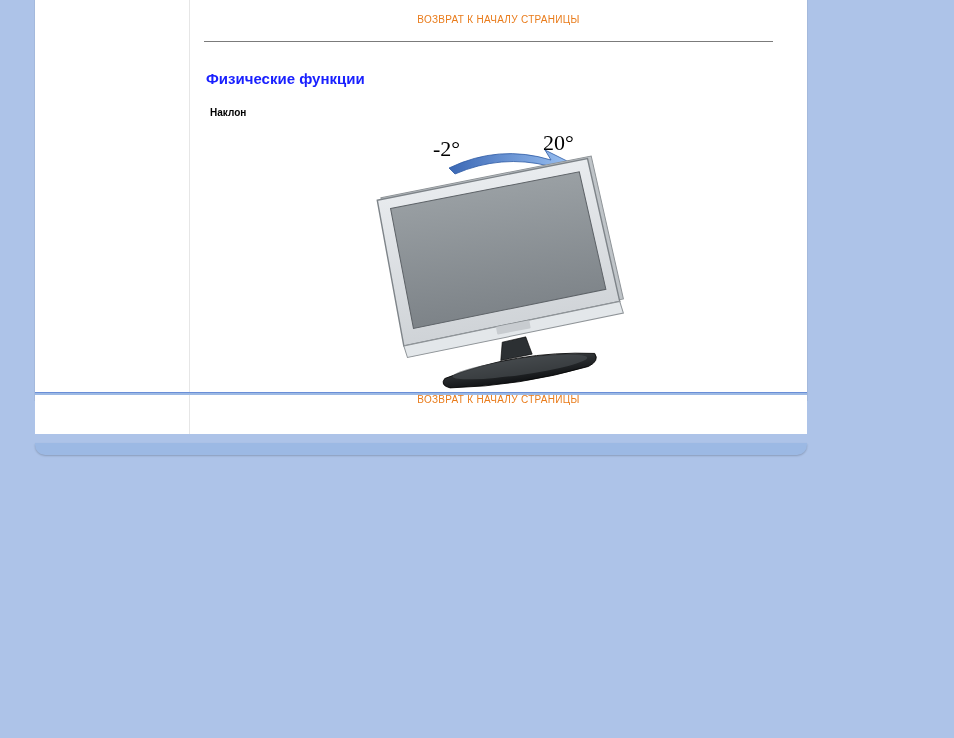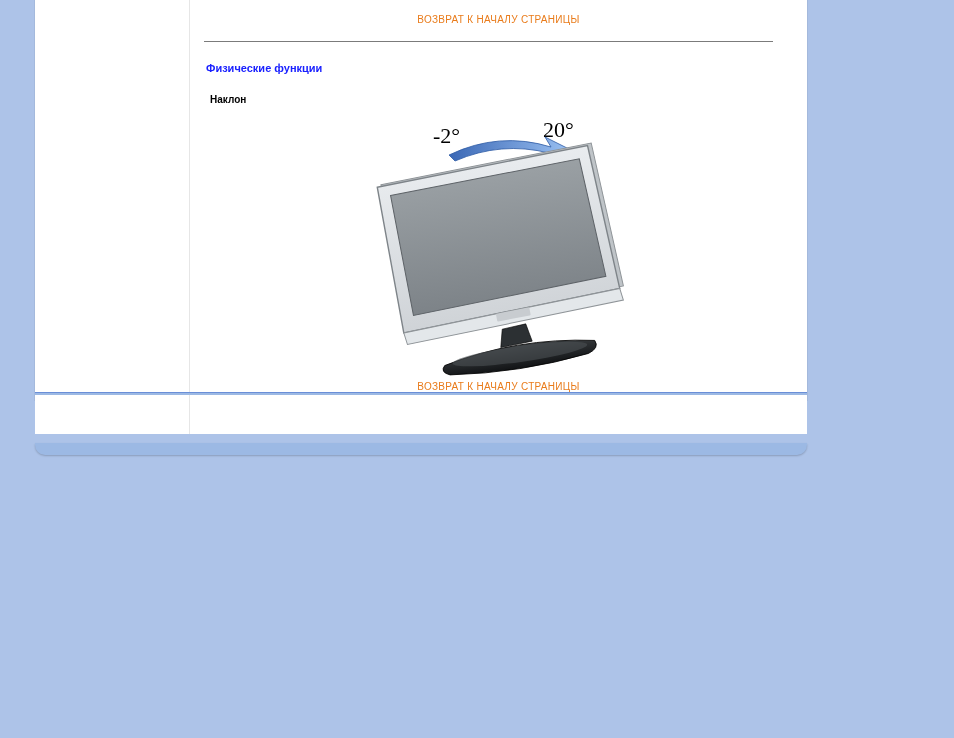--- a/index.html
+++ b/index.html
@@ -74,22 +74,22 @@
 
   .hr {
     height: 1px;
     background: #7b7b7b;
     margin: 6px 34px 0 14px;
   }
 
   .section-heading {
     color: #1a21ff;
     font-weight: bold;
-    font-size: 11px;
-    margin: 20px 0 0 16px;
+    font-size: 15px;
+    margin: 28px 0 0 16px;
   }
 
   .sub-heading {
     color: #000;
     font-weight: bold;
     font-size: 10px;
     margin: 20px 0 0 20px;
   }
 
   .figure {

